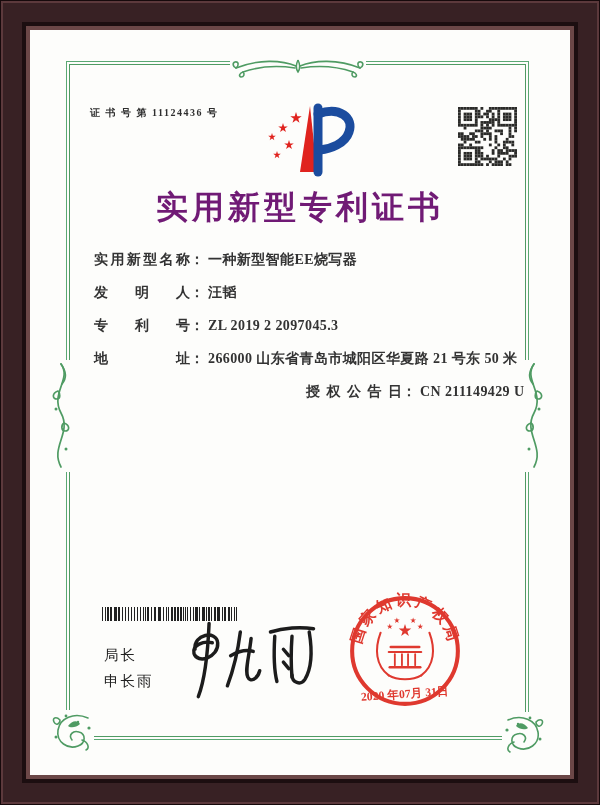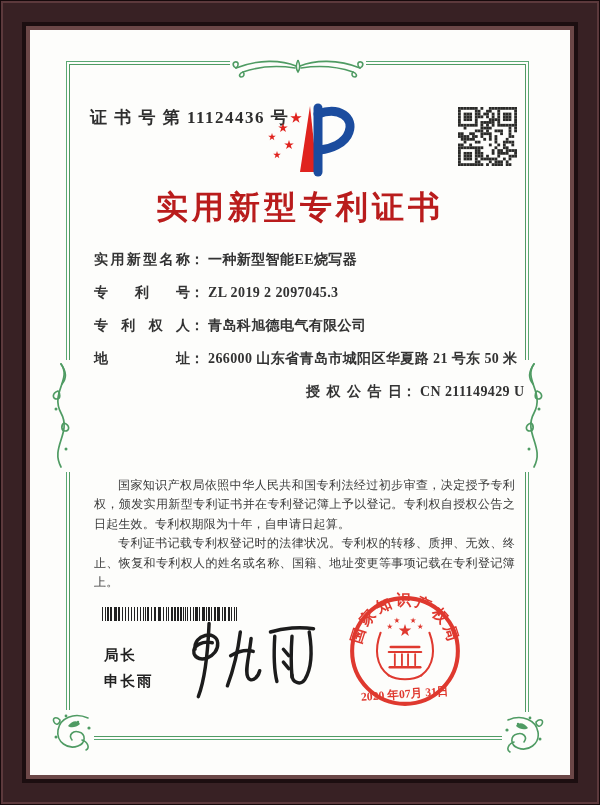--- a/index.html
+++ b/index.html
@@ -9,39 +9,39 @@
                inset 0 0 0 26px #1c0e10, inset 0 0 0 30px #6b4747;}
   .paper{position:absolute;inset:30px;background:#fdfdfb;overflow:hidden;}
   .green-frame{position:absolute;left:39px;top:34px;width:457px;height:673px;
     border:1.6px solid #4f9b63;outline:1px solid #5aa873;outline-offset:2.5px;box-sizing:border-box;}
   .orn{position:absolute;background:#fdfdfb;}
   .orn-top{left:200px;top:26px;width:136px;height:22px;}
   .orn-left{left:14px;top:330px;width:34px;height:112px;}
   .orn-right{left:487px;top:330px;width:34px;height:112px;}
   .orn-bl{left:18px;top:680px;width:46px;height:42px;}
   .orn-br{left:472px;top:682px;width:46px;height:42px;}
-  .cert-no{position:absolute;left:60px;top:76px;font-size:17px;font-weight:700;
+  .cert-no{position:absolute;left:60px;top:76px;font-size:10px;font-weight:700;
     letter-spacing:1.5px;color:#2e2e2e;}
   .logo{position:absolute;left:222px;top:64px;width:108px;height:84px;}
   .qr{position:absolute;left:428px;top:77px;width:59px;height:59px;}
   .title{position:absolute;left:0;top:156px;width:100%;margin:0;text-align:center;
-    font-size:32px;font-weight:700;letter-spacing:4px;color:#b91c1c;}
+    font-size:32px;font-weight:700;letter-spacing:4px;color:#701a75;}
   .fields{position:absolute;left:64px;top:222px;width:432px;display:flex;
     flex-direction:column;gap:18px;}
   .frow{position:relative;line-height:15px;font-size:14px;font-weight:700;color:#333;white-space:nowrap;}
   .flabel{display:inline-block;width:96px;text-align:justify;text-align-last:justify;vertical-align:top;}
   .fcolon{display:inline-block;margin:0 4px 0 0;}
   .fvalue{letter-spacing:0.4px;}
   .fgroup.second{position:absolute;left:212px;top:0;}
   .paras{position:absolute;left:64px;top:446px;width:421px;font-size:12px;
     line-height:19.4px;color:#3a3a3a;text-align:justify;}
   .paras p{margin:0;text-indent:2em;letter-spacing:0.2px;}
   .barcode{position:absolute;left:72px;top:577px;width:138px;height:14px;}
   .officer{position:absolute;left:74px;top:612px;font-family:"Liberation Sans","DejaVu Sans",sans-serif;
-    font-size:14.5px;font-weight:700;color:#222;line-height:26px;letter-spacing:2px;}
+    font-size:14.5px;font-weight:400;color:#222;line-height:26px;letter-spacing:2px;}
   .sig{position:absolute;left:150px;top:586px;width:140px;height:88px;}
   .seal{position:absolute;left:314px;top:560px;width:122px;height:122px;opacity:0.93;}
   .hidden-defs{position:absolute;width:0;height:0;}
 </style>
 </head>
 <body>
 
 <svg class="hidden-defs" aria-hidden="true">
   <defs>
     <polygon id="star" points="0,-1 0.2245,-0.309 0.951,-0.309 0.363,0.118 0.588,0.809 0,0.382 -0.588,0.809 -0.363,0.118 -0.951,-0.309 -0.2245,-0.309"></polygon>
@@ -345,30 +345,26 @@
         <rect x="39.33" y="56.19" width="2.81" height="2.81" fill="#2a2a28"></rect>
         <rect x="42.14" y="56.19" width="2.81" height="2.81" fill="#2a2a28"></rect>
         <rect x="47.76" y="56.19" width="2.81" height="2.81" fill="#2a2a28"></rect>
         <rect x="50.57" y="56.19" width="2.81" height="2.81" fill="#2a2a28"></rect>
       </svg>
 
     <h1 class="title">实用新型专利证书</h1>
 
     <div id="fields" class="fields">
         <div class="frow"><span class="fgroup"><span class="flabel">实用新型名称</span><span class="fcolon">：</span><span class="fvalue">一种新型智能EE烧写器</span></span></div>
+        <div class="frow"><span class="fgroup"><span class="flabel">发明人</span><span class="fcolon">：</span><span class="fvalue">汪韬</span></span></div>
         <div class="frow"><span class="fgroup"><span class="flabel">专利号</span><span class="fcolon">：</span><span class="fvalue">ZL 2019 2 2097045.3</span></span></div>
-        <div class="frow"><span class="fgroup"><span class="flabel">专利权人</span><span class="fcolon">：</span><span class="fvalue">青岛科旭德电气有限公司</span></span></div>
         <div class="frow"><span class="fgroup"><span class="flabel">地址</span><span class="fcolon">：</span><span class="fvalue">266000 山东省青岛市城阳区华夏路 21 号东 50 米</span></span></div>
         <div class="frow"><span class="fgroup second"><span class="flabel">授权公告日</span><span class="fcolon">：</span><span class="fvalue">CN 211149429 U</span></span></div>
       </div>
 
-    <div class="paras">
-      <p>国家知识产权局依照中华人民共和国专利法经过初步审查，决定授予专利权，颁发实用新型专利证书并在专利登记簿上予以登记。专利权自授权公告之日起生效。专利权期限为十年，自申请日起算。</p>
-      <p>专利证书记载专利权登记时的法律状况。专利权的转移、质押、无效、终止、恢复和专利权人的姓名或名称、国籍、地址变更等事项记载在专利登记簿上。</p>
-    </div>
 
     <svg id="barcode" class="barcode" viewBox="0 0 138 14" preserveAspectRatio="none">
         <rect x="0" y="0" width="1" height="14" fill="#222"></rect>
         <rect x="3" y="0" width="1" height="14" fill="#222"></rect>
         <rect x="5" y="0" width="2" height="14" fill="#222"></rect>
         <rect x="8" y="0" width="2" height="14" fill="#222"></rect>
         <rect x="12" y="0" width="3" height="14" fill="#222"></rect>
         <rect x="16" y="0" width="2" height="14" fill="#222"></rect>
         <rect x="20" y="0" width="1" height="14" fill="#222"></rect>
         <rect x="23" y="0" width="1" height="14" fill="#222"></rect>

